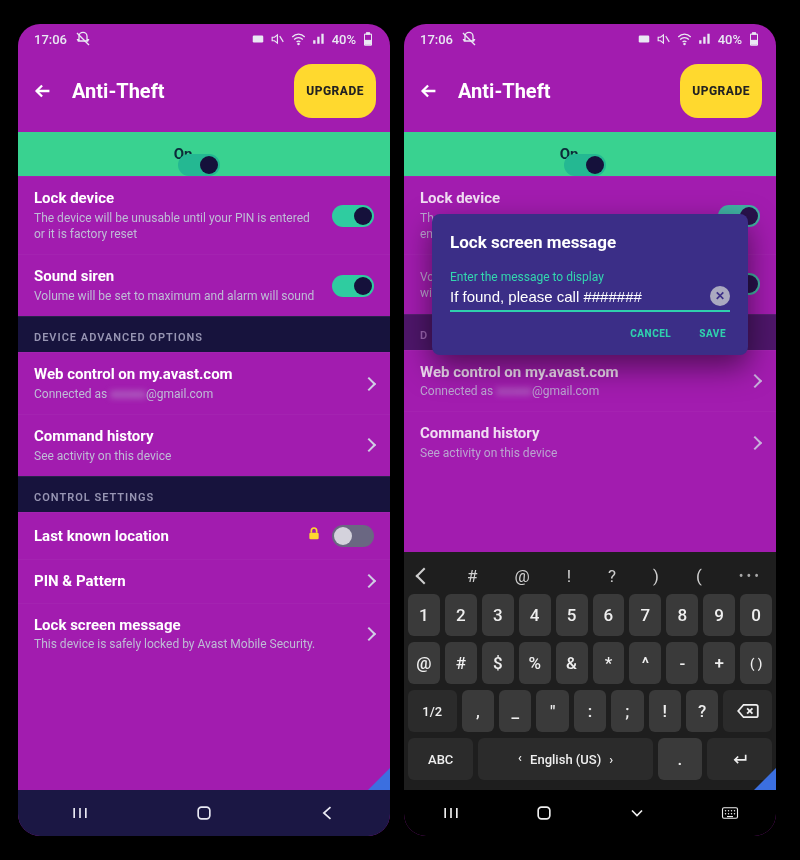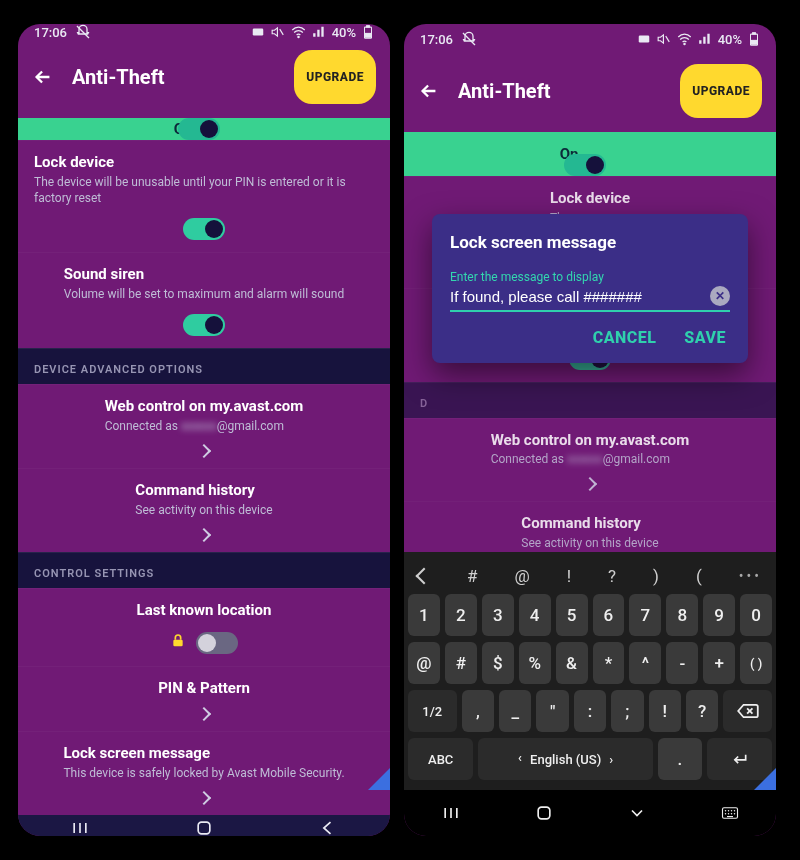--- a/index.html
+++ b/index.html
@@ -6,21 +6,21 @@
   body {
     background: #000;
     width: 800px; height: 860px;
     font-family: -apple-system, "Segoe UI", Roboto, Arial, sans-serif;
     display: flex; gap: 14px; padding: 24px 18px;
     color: #fff;
   }
   .phone {
     position: relative;
     width: 372px; height: 812px;
-    background: #701a75;
+    background: #a21caf;
     border-radius: 22px;
     overflow: hidden;
     display: flex; flex-direction: column;
   }
   .statusbar {
     height: 30px; display:flex; align-items:center; justify-content:space-between;
     padding: 0 16px; font-size:13px; font-weight:500; color:#e9e9f3;
   }
   .sb-left{display:flex;align-items:center;gap:8px}
   .sb-right{display:flex;align-items:center;gap:6px}
@@ -44,21 +44,20 @@
   .toggle{ width:42px; height:22px; border-radius:11px; position:relative;}
   .toggle.on{ background:#2fcca0;}
   .toggle .knob{ width:18px;height:18px;border-radius:50%;position:absolute;top:2px;}
   .toggle.on .knob{ right:2px; background:#15113b;}
   .toggle.dark.on{ background:#24b892;}
   .toggle.off{ background:#6a6782;}
   .toggle.off .knob{ left:2px; background:#d4d2dc;}
   .row{
     display:flex; align-items:center; padding:12px 16px; gap:12px;
     border-top:1px solid rgba(255,255,255,0.03);
-    flex-direction:column;
   }
   .row-text{flex:1;}
   .row-title{font-size:15px;font-weight:700;color:#fff;line-height:1.25;}
   .row-sub{font-size:12px;color:#bfbdd6; line-height:1.35; margin-top:2px;}
   .row-action{display:flex;align-items:center;gap:10px;}
   .section-label{
     font-size:11px; letter-spacing:1px; color:#9795b3; font-weight:600;
     padding:14px 16px 8px 16px; border-top:1px solid rgba(255,255,255,0.07);
     background:#17133d;
   }
@@ -78,21 +77,21 @@
     width:316px; background:#3b2e87; border-radius:8px; padding:18px 18px 10px 18px;
     box-shadow:0 12px 30px rgba(0,0,0,.5);
     position:absolute; left:50%; transform:translateX(-50%); top:190px;
   }
   .dlg-title{font-size:17px;font-weight:700;margin-bottom:18px;}
   .dlg-label{font-size:12px;color:#33d6af;margin-bottom:2px;}
   .dlg-input-row{display:flex;align-items:center;gap:8px;border-bottom:2px solid #2fd0ad;padding-bottom:4px;margin-bottom:10px;}
   .dlg-input{flex:1;background:transparent;border:none;color:#fff;font-size:15px;outline:none;}
   .dlg-clear{width:20px;height:20px;border-radius:50%;background:#aaa9c0;color:#3b2e87;display:flex;align-items:center;justify-content:center;font-size:12px;font-weight:700;}
   .dlg-actions{display:flex;justify-content:flex-end;gap:28px;padding:6px 4px;}
-  .dlg-btn{font-weight:800;letter-spacing:.5px;font-size:16px;color:#2fd0ad;}
+  .dlg-btn{font-weight:800;letter-spacing:.5px;font-size:10px;color:#2fd0ad;}
   
   .kbd{
     position:absolute; left:0;right:0;bottom:46px; background:#1e1e1e;
     padding:6px 4px 4px 4px;
   }
   .kbd-row{display:flex;gap:5px;margin-bottom:6px;justify-content:center;}
   .kbd-sugg{display:flex;align-items:center;justify-content:space-between;height:36px;padding:0 10px;color:#cfcfcf;}
   .kbd-sugg span{font-size:17px;}
   .kbd-sugg .chv{width:12px;height:12px;border-top:2px solid #cfcfcf;border-left:2px solid #cfcfcf;transform:rotate(-45deg);}
   .kbd-sugg .dots{letter-spacing:3px;font-size:14px;color:#a9a9a9;}

